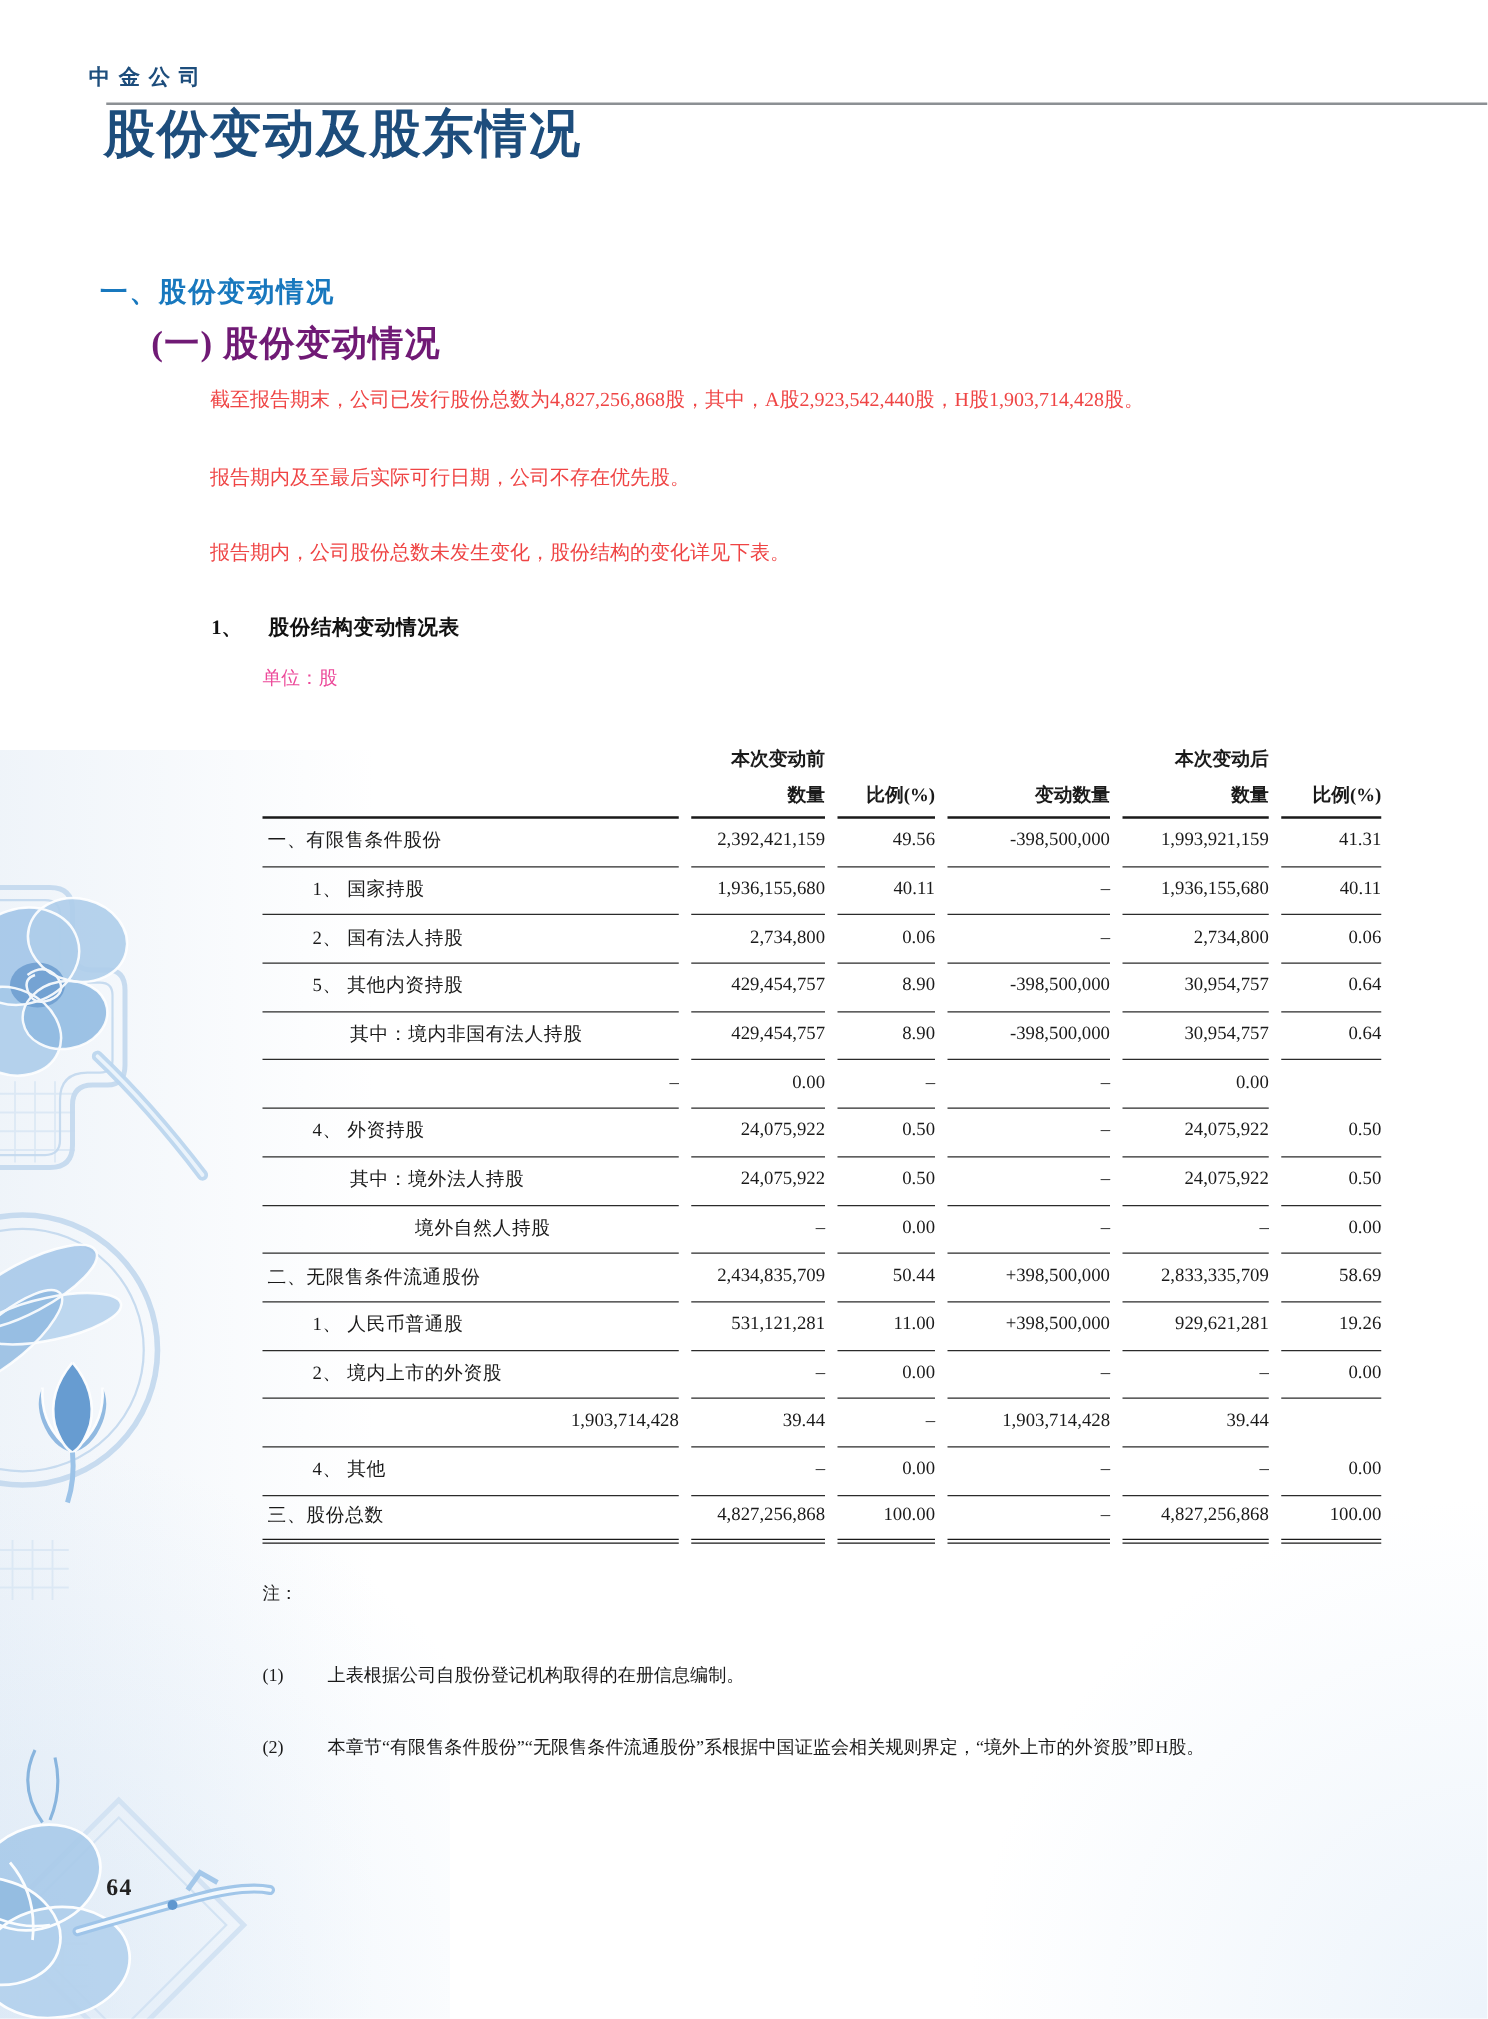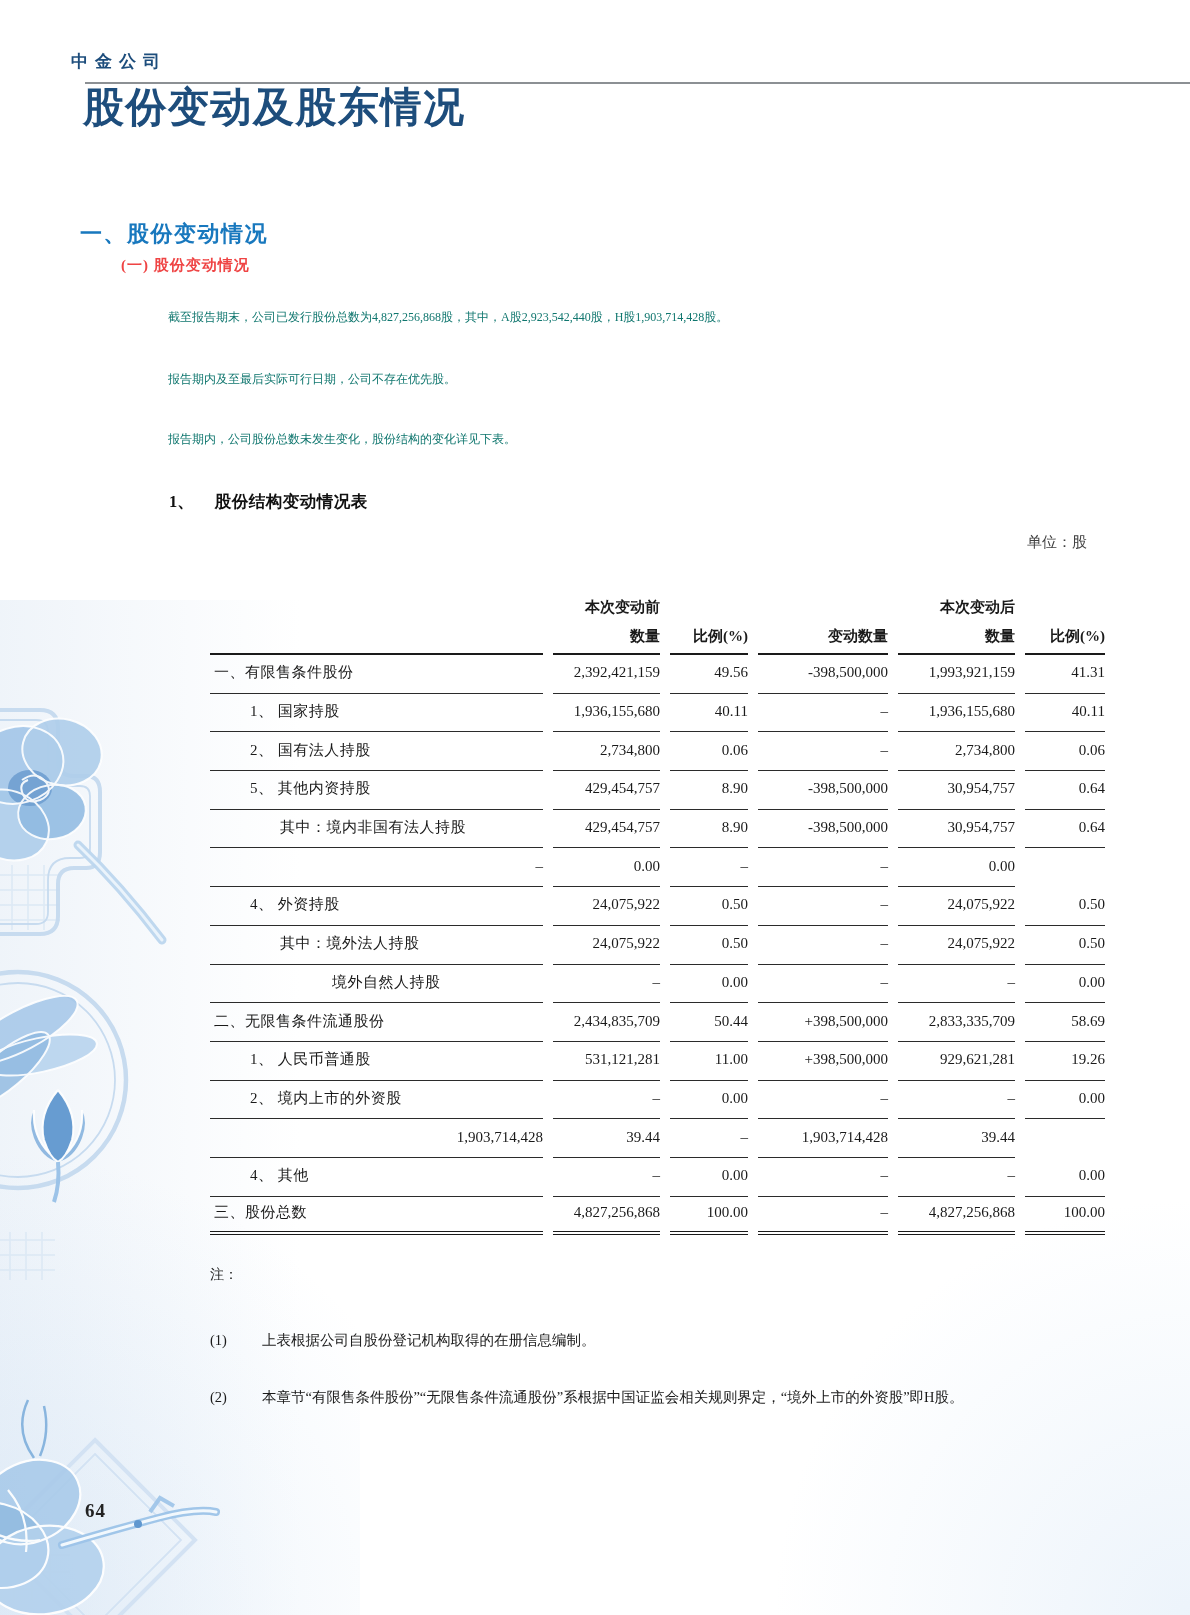--- a/index.html
+++ b/index.html
@@ -38,35 +38,35 @@
   .doc-title{
     position:absolute;left:83px;top:80px;
     font-size:41px;font-weight:bold;letter-spacing:1.5px;color:#1d4d7c;
   }
   .h1{
     position:absolute;left:80px;top:219px;
     font-size:22px;font-weight:bold;letter-spacing:1.5px;color:#1878be;
   }
   .h2{
     position:absolute;left:121px;top:256px;
-    font-size:15px;font-weight:bold;letter-spacing:1px;color:#ef4444;
+    font-size:28px;font-weight:bold;letter-spacing:1px;color:#701a75;
   }
   .para{
     position:absolute;left:168px;width:930px;
-    font-size:12px;line-height:1.45;color:#0f766e;
+    font-size:16px;line-height:1.45;color:#ef4444;
   }
   .p1{top:309px;} .p2{top:371px;} .p3{top:431px;}
   .tbl-caption{
     position:absolute;left:169px;top:491px;
     font-size:16.5px;font-weight:bold;color:#111;
   }
   .tbl-caption .cap-txt{margin-left:21px;letter-spacing:0.5px;}
   .unit{
     position:absolute;left:210px;top:533px;width:877px;
-    text-align:right;font-size:15px;color:#404040;
+    text-align:left;font-size:15px;color:#ec4899;
   }
 
   
   .tbl{position:absolute;left:210px;top:588px;width:895px;font-size:15px;}
   .grid{display:grid;grid-template-columns:333px 107px 78px 130px 117px 80px;column-gap:10px;}
   .ghead{height:33px;}
   .ghead .c{display:flex;align-items:flex-end;justify-content:flex-end;font-weight:bold;padding-bottom:4px;}
   .chead{height:34px;}
   .chead .c{display:flex;align-items:flex-end;justify-content:flex-end;font-weight:bold;
             border-bottom:2.5px solid #1a1a1a;padding-bottom:7px;}

